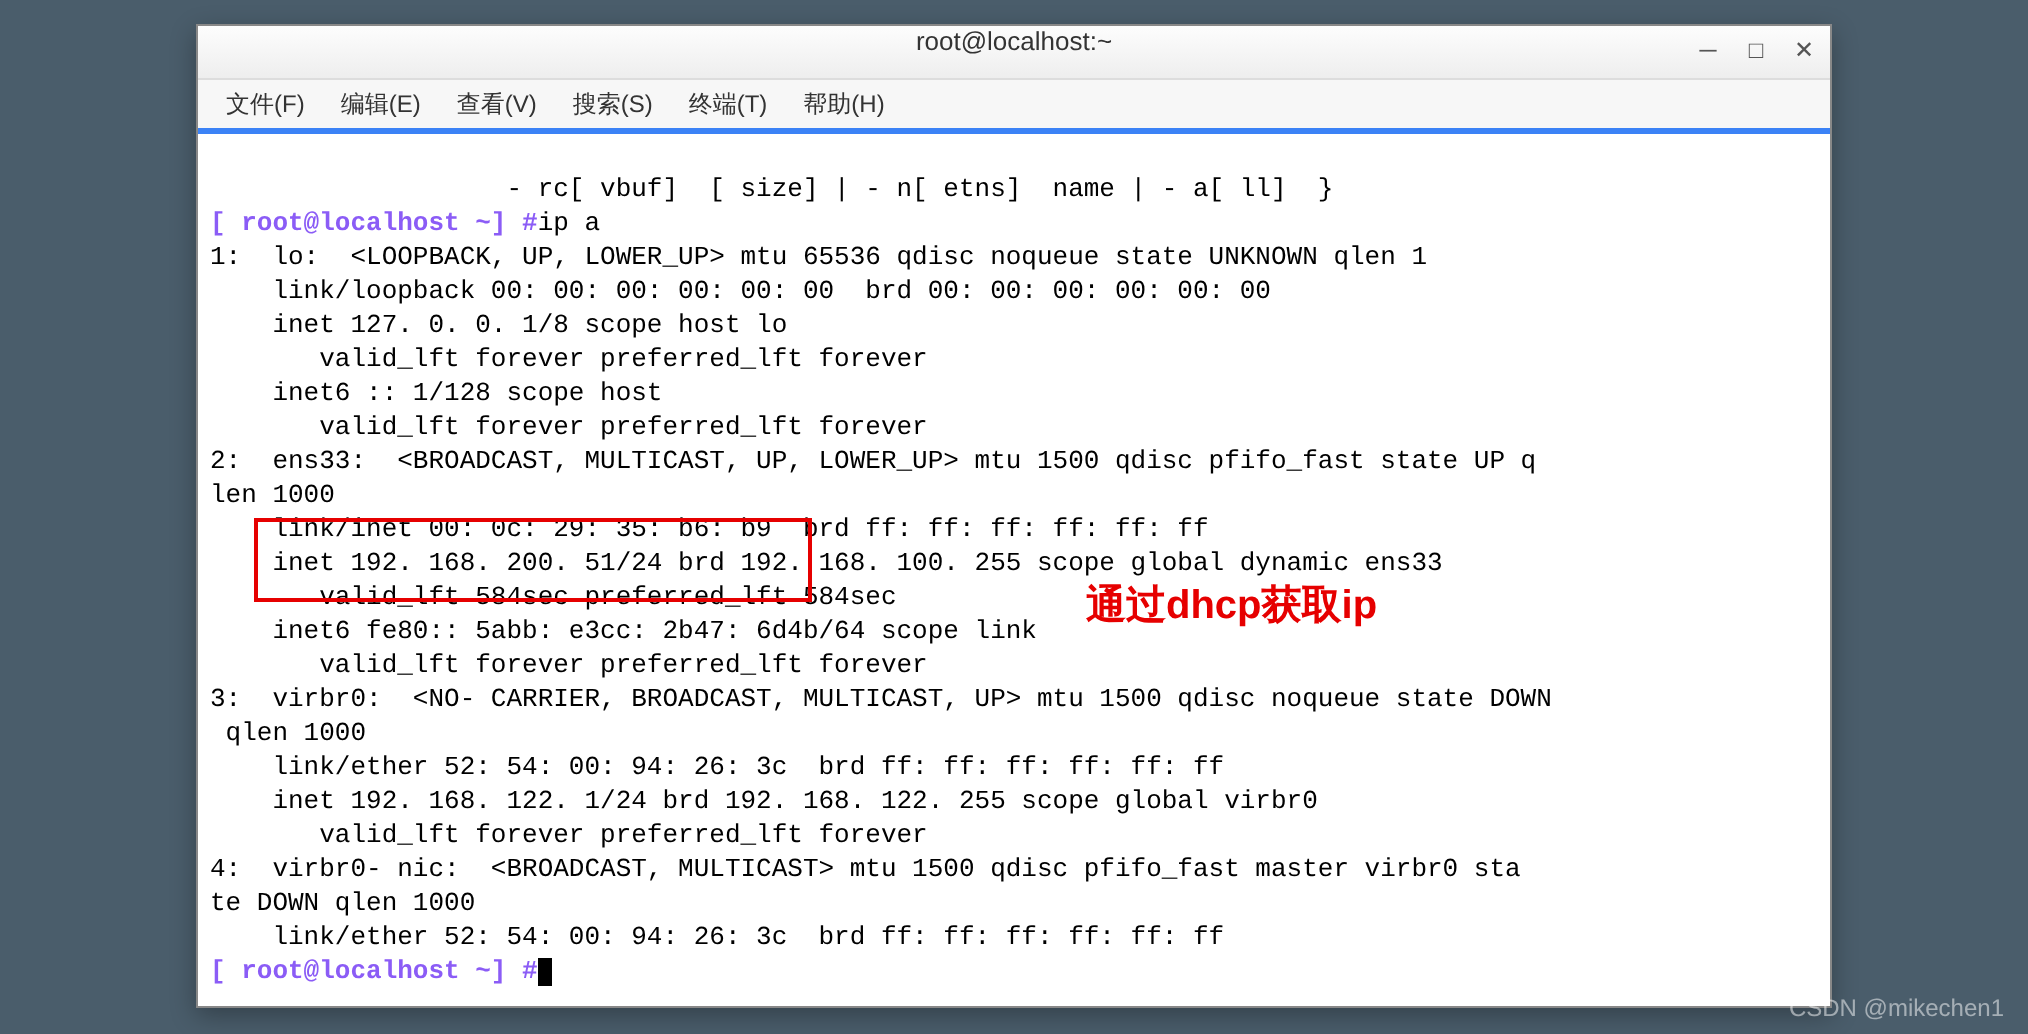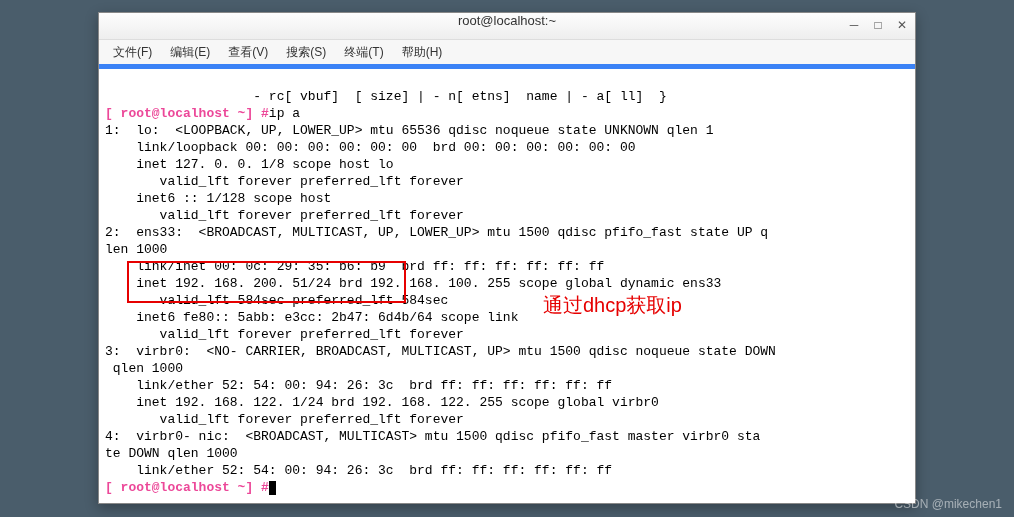--- a/index.html
+++ b/index.html
@@ -48,42 +48,42 @@
     display: flex;
     align-items: center;
     justify-content: center;
     font-size: 12px;
     color: #555;
     border-radius: 2px;
   }
   .menubar {
     height: 24px;
     background: #f7f7f7;
-    border-bottom: 5px solid #3b82f6;
+    border-bottom: 3px solid #3b82f6;
     display: flex;
     align-items: center;
     padding: 0 6px;
     font-size: 12px;
     color: #333;
     gap: 2px;
   }
   .menubar span { padding: 2px 8px; cursor: pointer; }
   .terminal {
     flex: 1;
     background: #fff;
     color: #000;
     font-family: "Courier New", monospace;
     font-size: 13px;
     line-height: 17px;
     padding: 2px 6px 4px 6px;
     white-space: pre;
     overflow: hidden;
     position: relative;
   }
-  .prompt { color: #ec4899; font-weight: bold; }
+  .prompt { color: #8b5cf6; font-weight: bold; }
   .highlight-box {
     position: absolute;
     border: 2px solid #e60000;
     pointer-events: none;
   }
   .annotation {
     position: absolute;
     color: #e60000;
     font-family: sans-serif;
     font-size: 20px;
@@ -144,17 +144,17 @@
 <span>3:  virbr0:  &lt;NO- CARRIER, BROADCAST, MULTICAST, UP&gt; mtu 1500 qdisc noqueue state DOWN</span>
 <span> qlen 1000</span>
 <span>    link/ether 52: 54: 00: 94: 26: 3c  brd ff: ff: ff: ff: ff: ff</span>
 <span>    inet 192. 168. 122. 1/24 brd 192. 168. 122. 255 scope global virbr0</span>
 <span>       valid_lft forever preferred_lft forever</span>
 <span>4:  virbr0- nic:  &lt;BROADCAST, MULTICAST&gt; mtu 1500 qdisc pfifo_fast master virbr0 sta</span>
 <span>te DOWN qlen 1000</span>
 <span>    link/ether 52: 54: 00: 94: 26: 3c  brd ff: ff: ff: ff: ff: ff</span>
 <span class="prompt">[ root@localhost ~] #</span><span class="cursor"></span>
     <div class="highlight-box" style="left:28px; top:192px; width:275px; height:38px;"></div>
-    <div class="annotation" style="left:444px; top:228px;">通过dhcp获取ip</div>
+    <div class="annotation" style="left:444px; top:228px;font-weight:bold;">通过dhcp获取ip</div>
   </div>
 </div>
 
 <div class="watermark">CSDN @mikechen1</div>
 
 </body></html>

